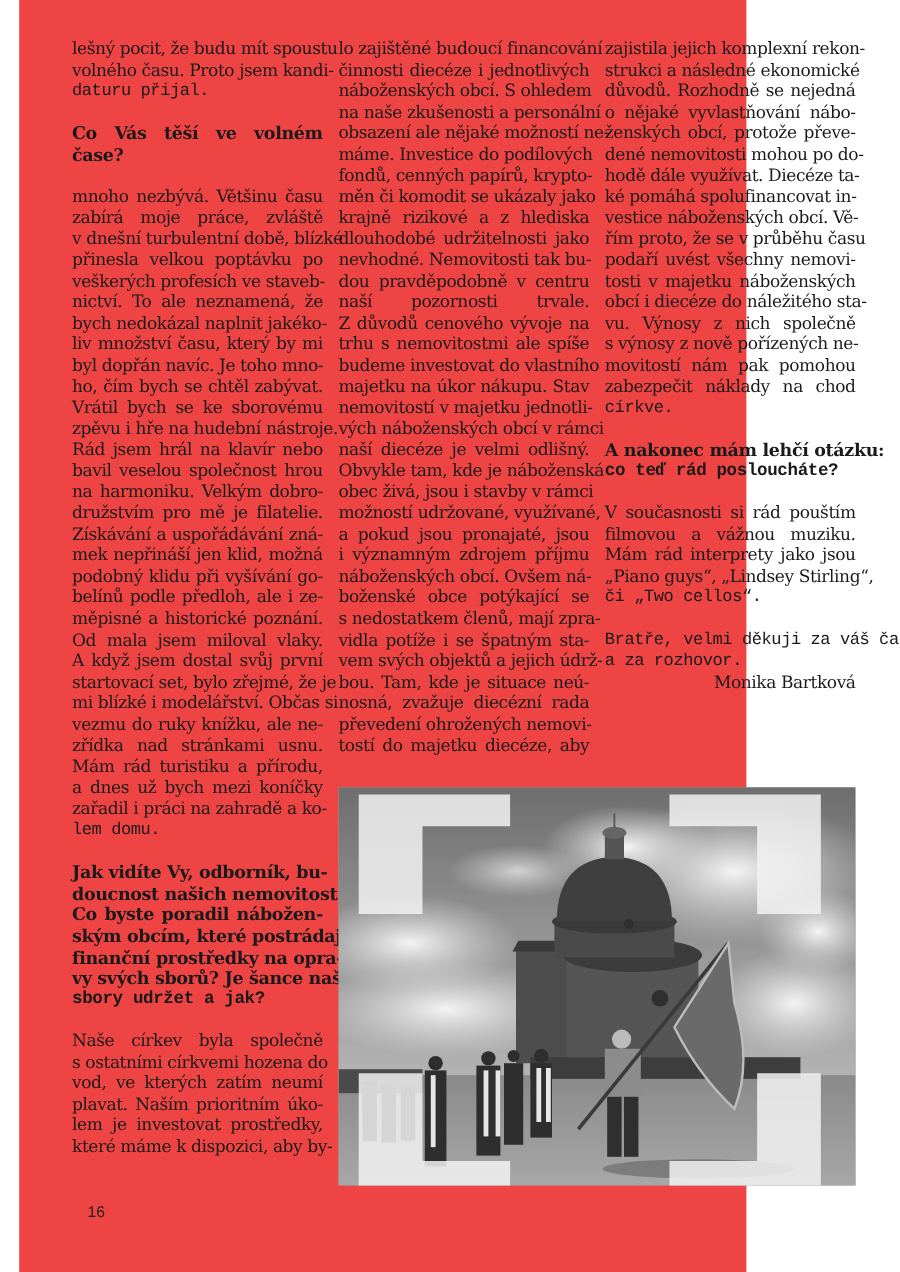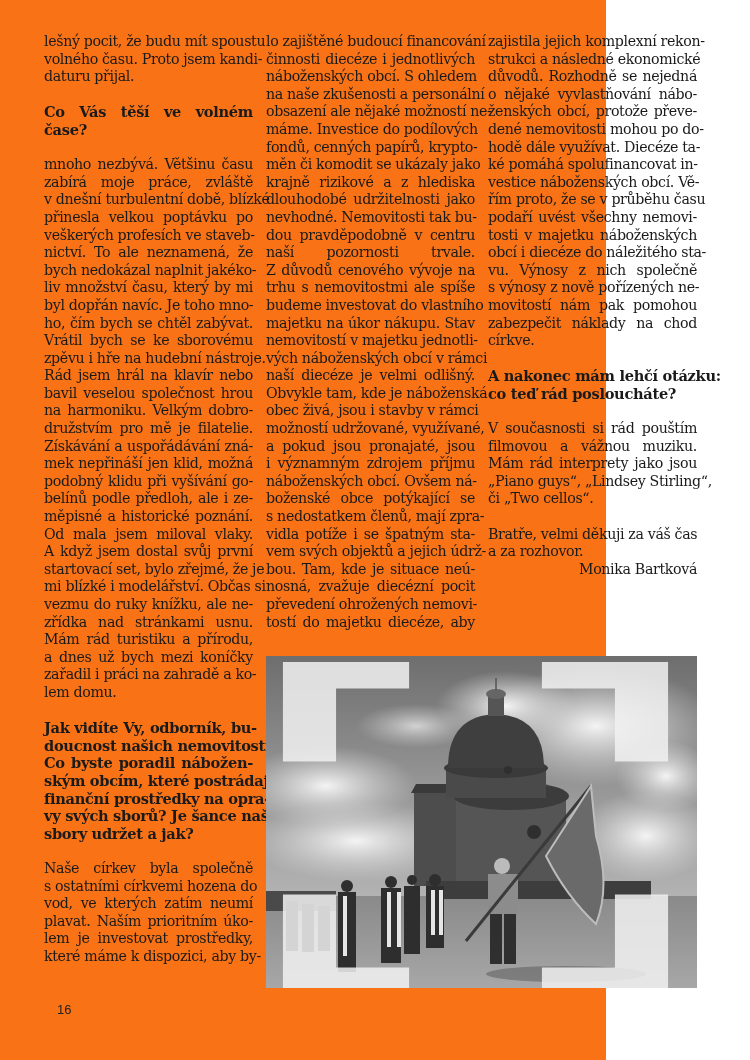--- a/index.html
+++ b/index.html
@@ -1,33 +1,33 @@
 <!DOCTYPE html>
 <html><head>
 <meta charset="utf-8">
 <style>
   html, body { margin: 0; padding: 0; background: #ffffff; }
   body { width: 750px; height: 1060px; position: relative; overflow: hidden; color: #1a1a1a; }
-  .page { position: absolute; left: 0; top: 0; width: 606px; height: 1060px; background: #f97316; }
+  .page { position: absolute; left: 16px; top: 0; width: 606px; height: 1060px; background: #ef4444; }
   .col {
     position: absolute; top: 33px; width: 209px;
     font-family: "DejaVu Serif", "Liberation Serif", serif;
     font-size: 14.2px; line-height: 17.6px; letter-spacing: -0.35px;
     text-align: justify; hyphens: manual;
   }
   .col-left { left: 44px; }
   .col-mid { left: 266px; }
   .col-right { left: 488px; width: 209px; }
   .col .gap { height: 17.6px; }
   .col h3 {
     margin: 0; font-size: 14.6px; line-height: 17.6px; font-weight: bold;
     letter-spacing: -0.3px; text-align: justify;
   }
   .line { display: block; text-align: justify; text-align-last: justify; white-space: nowrap; }
-  .line.last { text-align-last: left; }
+  .line.last { text-align-last: left; font-family: Liberation Mono, monospace; }
   .line.right { text-align-last: right; }
   .photo {
     position: absolute; left: 266px; top: 656px; width: 431px; height: 332px;
     overflow: hidden; background: #9a9a9a;
   }
   .photo svg { display: block; width: 100%; height: 100%; }
   .expand-icon {
     position: absolute; right: 6px; top: 6px; width: 10px; height: 10px;
     opacity: 0.85;
   }
@@ -130,21 +130,21 @@
         <span class="line">obec živá, jsou i stavby v rámci</span>
         <span class="line">možností udržované, využívané,</span>
         <span class="line">a pokud jsou pronajaté, jsou</span>
         <span class="line">i významným zdrojem příjmu</span>
         <span class="line">náboženských obcí. Ovšem ná-</span>
         <span class="line">boženské obce potýkající se</span>
         <span class="line">s nedostatkem členů, mají zpra-</span>
         <span class="line">vidla potíže i se špatným sta-</span>
         <span class="line">vem svých objektů a jejich údrž-</span>
         <span class="line">bou. Tam, kde je situace neú-</span>
-        <span class="line">nosná, zvažuje diecézní pocit</span>
+        <span class="line">nosná, zvažuje diecézní rada</span>
         <span class="line">převedení ohrožených nemovi-</span>
         <span class="line">tostí do majetku diecéze, aby</span>
       </div>
   </div>
 
   <div class="col col-right">
     <div id="right-lines">
         <span class="line">zajistila jejich komplexní rekon-</span>
         <span class="line">strukci a následné ekonomické</span>
         <span class="line">důvodů. Rozhodně se nejedná</span>

